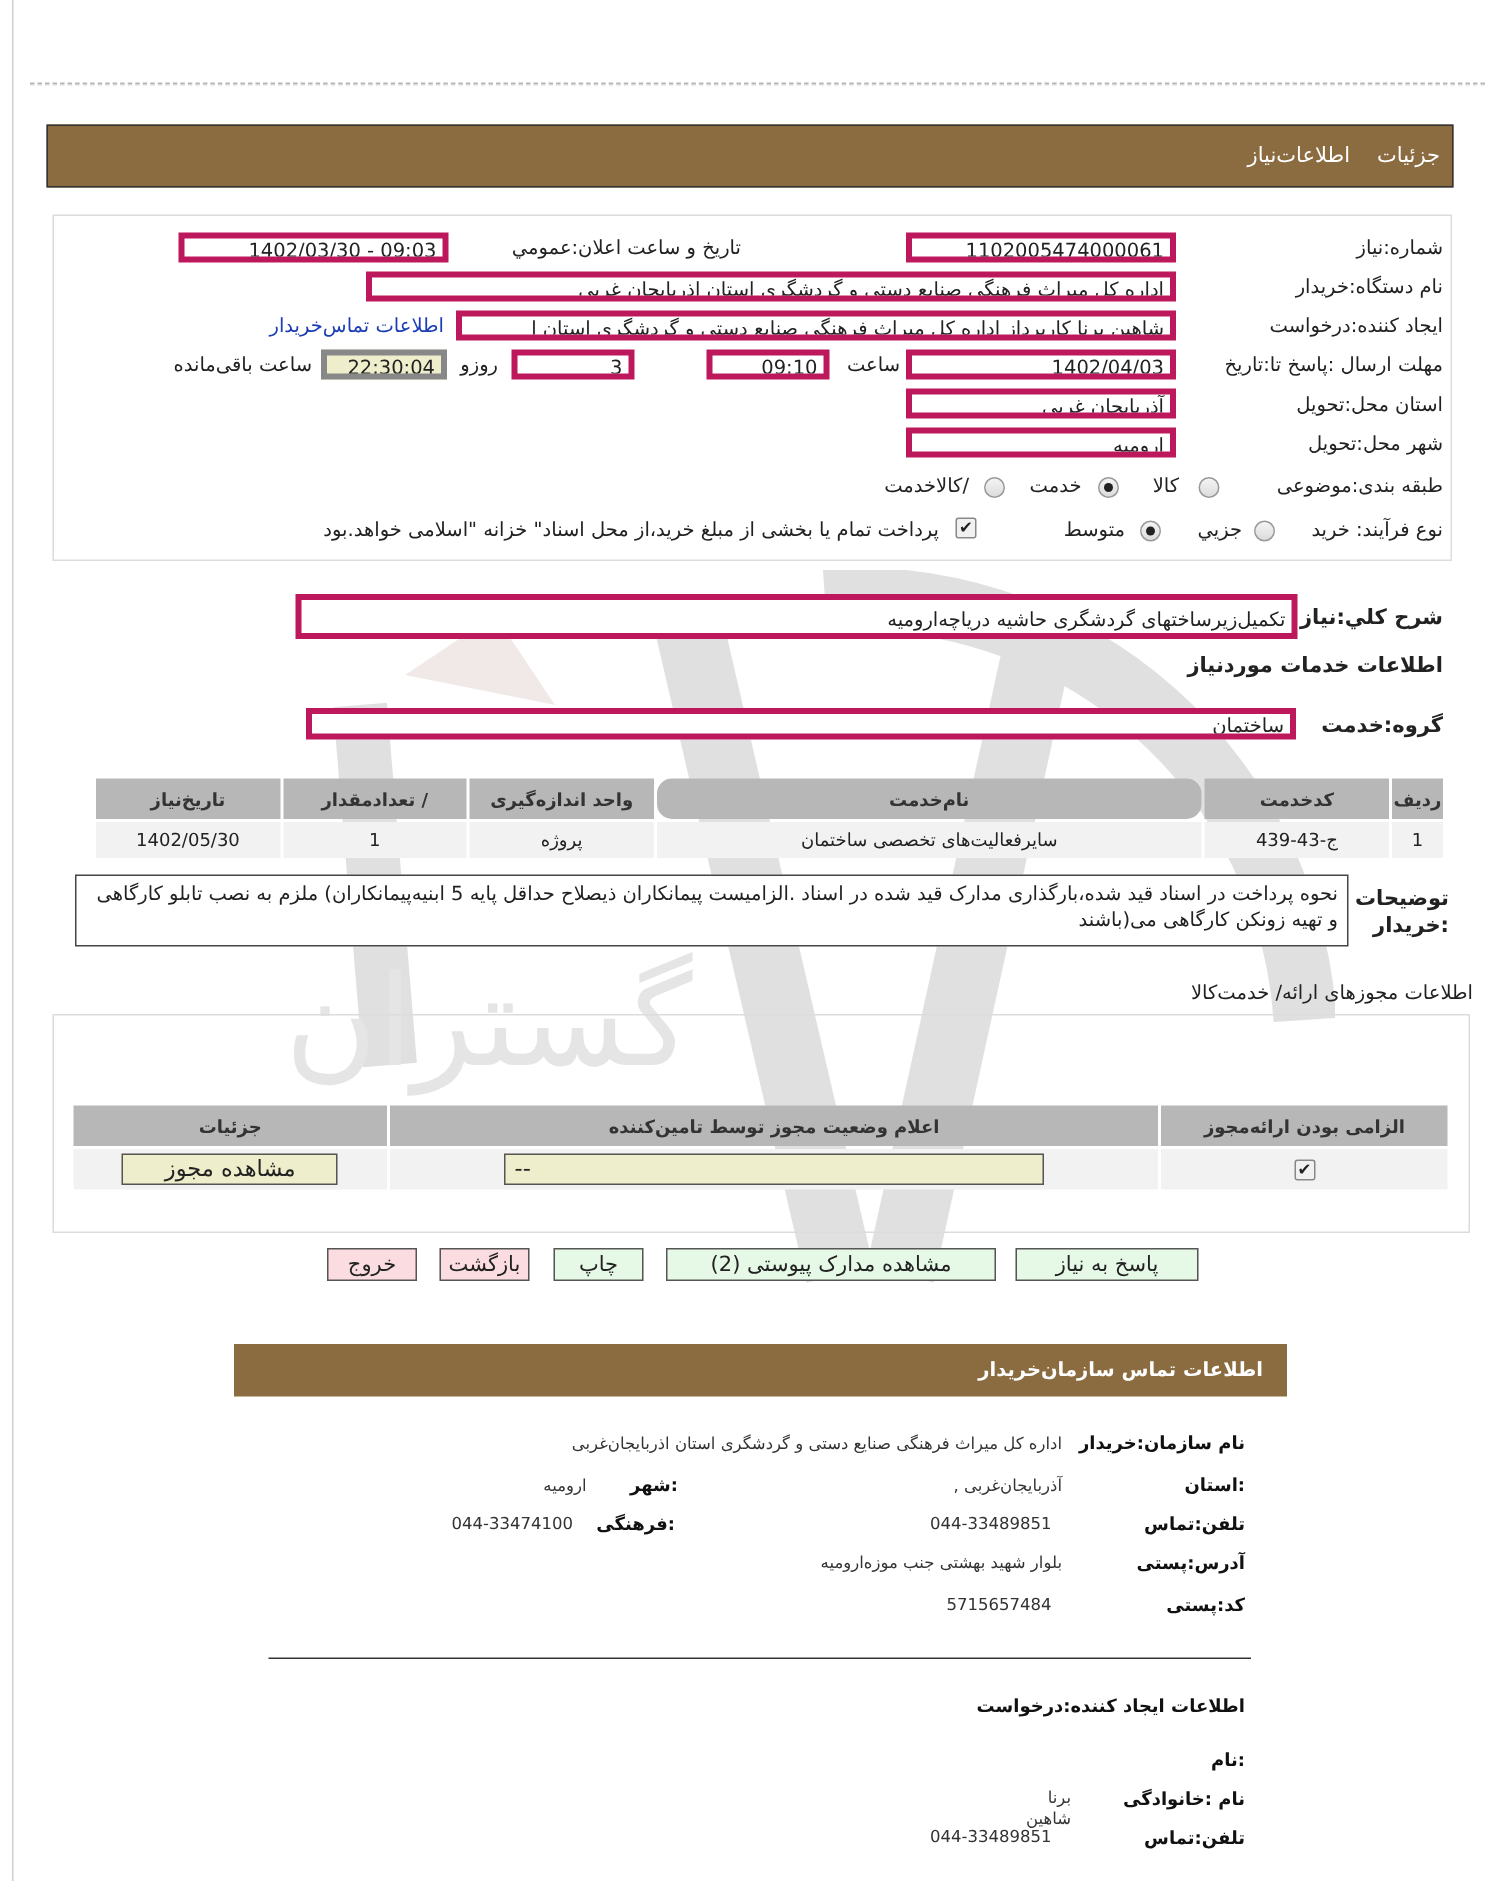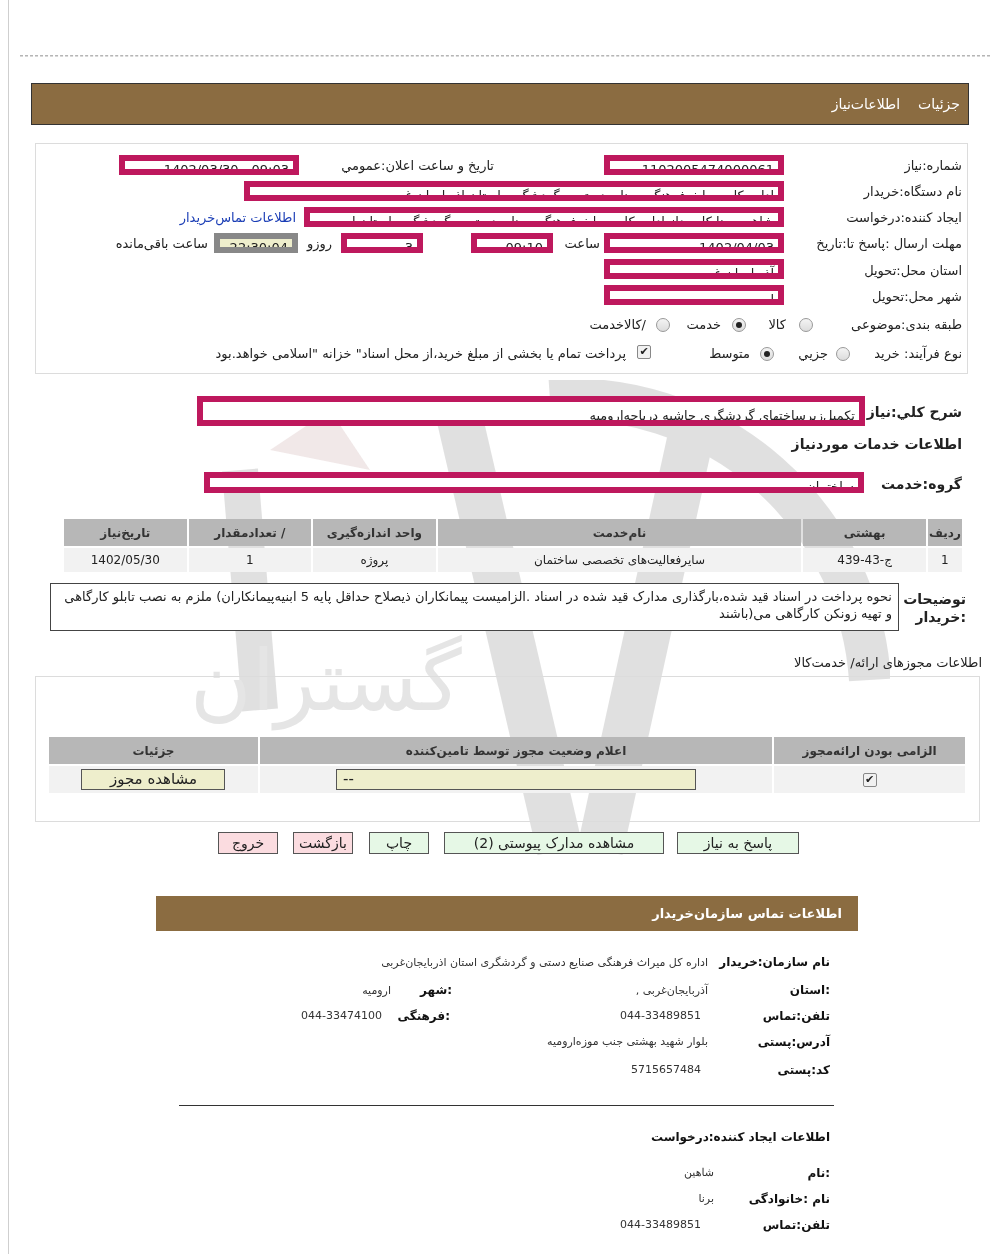--- a/index.html
+++ b/index.html
@@ -23,21 +23,21 @@
     color: #fff; font-size: 14px; display: flex; align-items: center; padding-right: 8px;
   }
   .header-bar span { margin-left: 18px; }
 
   .panel { position: absolute; border: 1px solid #dcdcdc; background: rgba(255,255,255,0.0); }
   .p1 { left: 35px; top: 143px; width: 933px; height: 231px; }
   .p3 { left: 35px; top: 676px; width: 945px; height: 146px; }
 
   .lbl { position: absolute; font-size: 13px; color: #222; white-space: nowrap; }
   .field {
-    position: absolute; height: 20px; border: 6px solid #be185d; background: #fff;
+    position: absolute; height: 20px; border: 4px solid #be185d; background: #fff;
     font-size: 13px; line-height: 18px; padding: 0 4px; white-space: nowrap; overflow: hidden;
     text-align: right; color: #222;
   }
   .field.ltr { direction: ltr; text-align: right; }
   .field.center { text-align: center; padding-left: 16px; }
   .field.yellow { background: #eeeecc; border-color: #888; }
   .link { position: absolute; color: #1a3db5; font-size: 13px; white-space: nowrap; }
 
   .radio { position: absolute; width: 14px; height: 14px; border-radius: 50%; border: 1px solid #999;
     background: linear-gradient(#f4f4f4,#dcdcdc); }
@@ -137,22 +137,22 @@
 <span class="section-title" style="right:34px; top:404px;">شرح کلي:نیاز</span>
 <div class="field" style="right:131px; top:396px; width:668px; height:30px; line-height:28px;">تکمیل‌زیرساختهای گردشگری حاشیه دریاچه‌ارومیه</div>
 <span class="section-title" style="right:34px; top:436px;">اطلاعات خدمات موردنیاز</span>
 <span class="section-title" style="right:34px; top:476px;">گروه:خدمت</span>
 <div class="field" style="right:132px; top:472px; width:660px; height:21px;">ساختمان</div>
 
 <table class="svc">
   <thead>
     <tr>
       <th style="width:34px;">ردیف</th>
-      <th style="width:122px;">بهشتی</th>
-      <th style="width:362px;">نام‌خدمت</th>
+      <th style="width:122px;">کدخدمت</th>
+      <th style="width:362px;border-radius:10px;">نام‌خدمت</th>
       <th style="width:122px;">واحد  اندازه‌گیری</th>
       <th style="width:122px;">/ تعدادمقدار</th>
       <th style="width:122px;">تاریخ‌نیاز</th>
     </tr>
   </thead>
   <tbody>
     <tr>
       <td>1</td>
       <td>ج-43-439</td>
       <td>سایرفعالیت‌های تخصصی ساختمان</td>
@@ -219,19 +219,19 @@
 <span class="cval" style="right:288px; top:1035px;">بلوار شهید بهشتی جنب موزه‌ارومیه</span>
 
 <span class="clbl" style="right:166px; top:1063px;">کد:پستی</span>
 <span class="cval" style="right:295px; top:1063px; direction:ltr;">5715657484</span>
 
 <div class="hr"></div>
 
 <span class="clbl" style="right:166px; top:1130px;">اطلاعات ایجاد کننده:درخواست</span>
 
 <span class="clbl" style="right:166px; top:1166px;">:نام</span>
-<span class="cval" style="right:282px; top:1166px;font-family:Liberation Serif, serif;">شاهین</span>
+<span class="cval" style="right:282px; top:1206px;">شاهین</span>
 
 <span class="clbl" style="right:166px; top:1192px;">نام :خانوادگی</span>
 <span class="cval" style="right:282px; top:1192px;">برنا</span>
 
 <span class="clbl" style="right:166px; top:1218px;">تلفن:تماس</span>
 <span class="cval" style="right:295px; top:1218px; direction:ltr;">044-33489851</span>
 
 </body></html>

